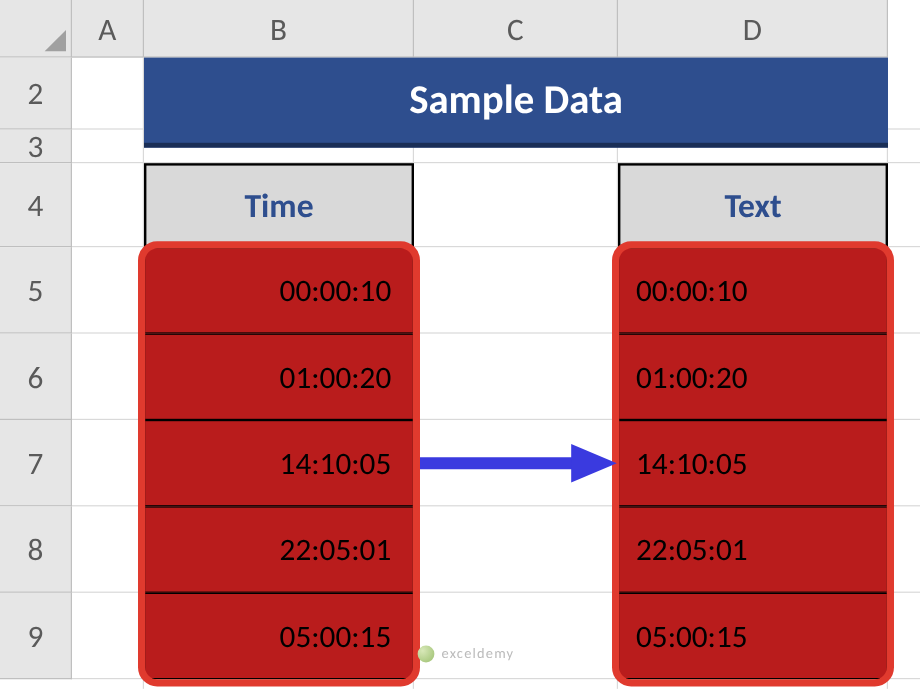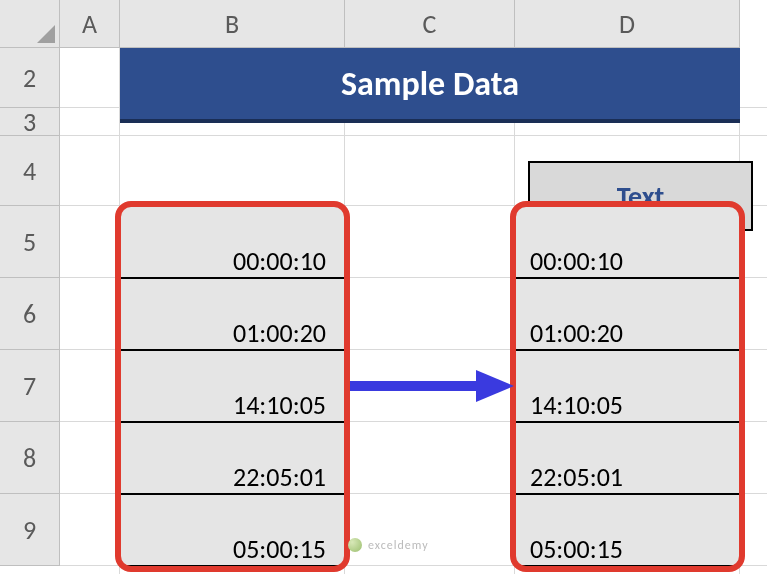--- a/index.html
+++ b/index.html
@@ -73,24 +73,24 @@
     position: absolute;
     background: #d9d9d9;
     border: 2px solid #000;
     color: #2e4e8e;
     font-weight: bold;
     font-size: 28px;
     display: flex; align-items: center; justify-content: center;
   }
   .data-cell {
     position: absolute;
-    background: #e5e5e5;
+    background: #b91c1c;
     border: 1px solid #000;
     font-size: 26px;
-    display: flex; align-items: flex-end;
+    display: flex; align-items: center;
     padding: 0 10px;
   }
   .data-cell.right { justify-content: flex-end; padding-right: 18px; }
   .data-cell.left { justify-content: flex-start; padding-left: 14px; }
   .hl-box {
     position: absolute;
     border: 6px solid #e03a2e;
     border-radius: 16px;
     pointer-events: none;
   }
@@ -177,38 +177,41 @@
     <div class="gridline-h" style="top:229px;"></div>
     <div class="gridline-h" style="top:301px;"></div>
     <div class="gridline-h" style="top:373px;"></div>
     <div class="gridline-h" style="top:445px;"></div>
     <div class="gridline-h" style="top:517px;"></div>
 
     <div class="title-bar" style="left:60px;top:0;width:620px;height:75px;">
       <span>Sample Data</span>
     </div>
 
+    <div class="table-header" style="left:60px;top:88px;width:225px;height:70px;">
+      <span>Time</span>
+    </div>
 
     <div class="data-cell right" style="left:60px;top:158px;width:225px;height:72px;">
         <span>00:00:10</span>
       </div>
     <div class="data-cell right" style="left:60px;top:230px;width:225px;height:72px;">
         <span>01:00:20</span>
       </div>
     <div class="data-cell right" style="left:60px;top:302px;width:225px;height:72px;">
         <span>14:10:05</span>
       </div>
     <div class="data-cell right" style="left:60px;top:374px;width:225px;height:72px;">
         <span>22:05:01</span>
       </div>
     <div class="data-cell right" style="left:60px;top:446px;width:225px;height:72px;">
         <span>05:00:15</span>
       </div>
 
-    <div class="table-header" style="left:468px;top:88px;width:225px;height:70px;margin-top:25px;">
+    <div class="table-header" style="left:455px;top:88px;width:225px;height:70px;">
       <span>Text</span>
     </div>
 
     <div class="data-cell left" style="left:455px;top:158px;width:225px;height:72px;">
         <span>00:00:10</span>
       </div>
     <div class="data-cell left" style="left:455px;top:230px;width:225px;height:72px;">
         <span>01:00:20</span>
       </div>
     <div class="data-cell left" style="left:455px;top:302px;width:225px;height:72px;">

